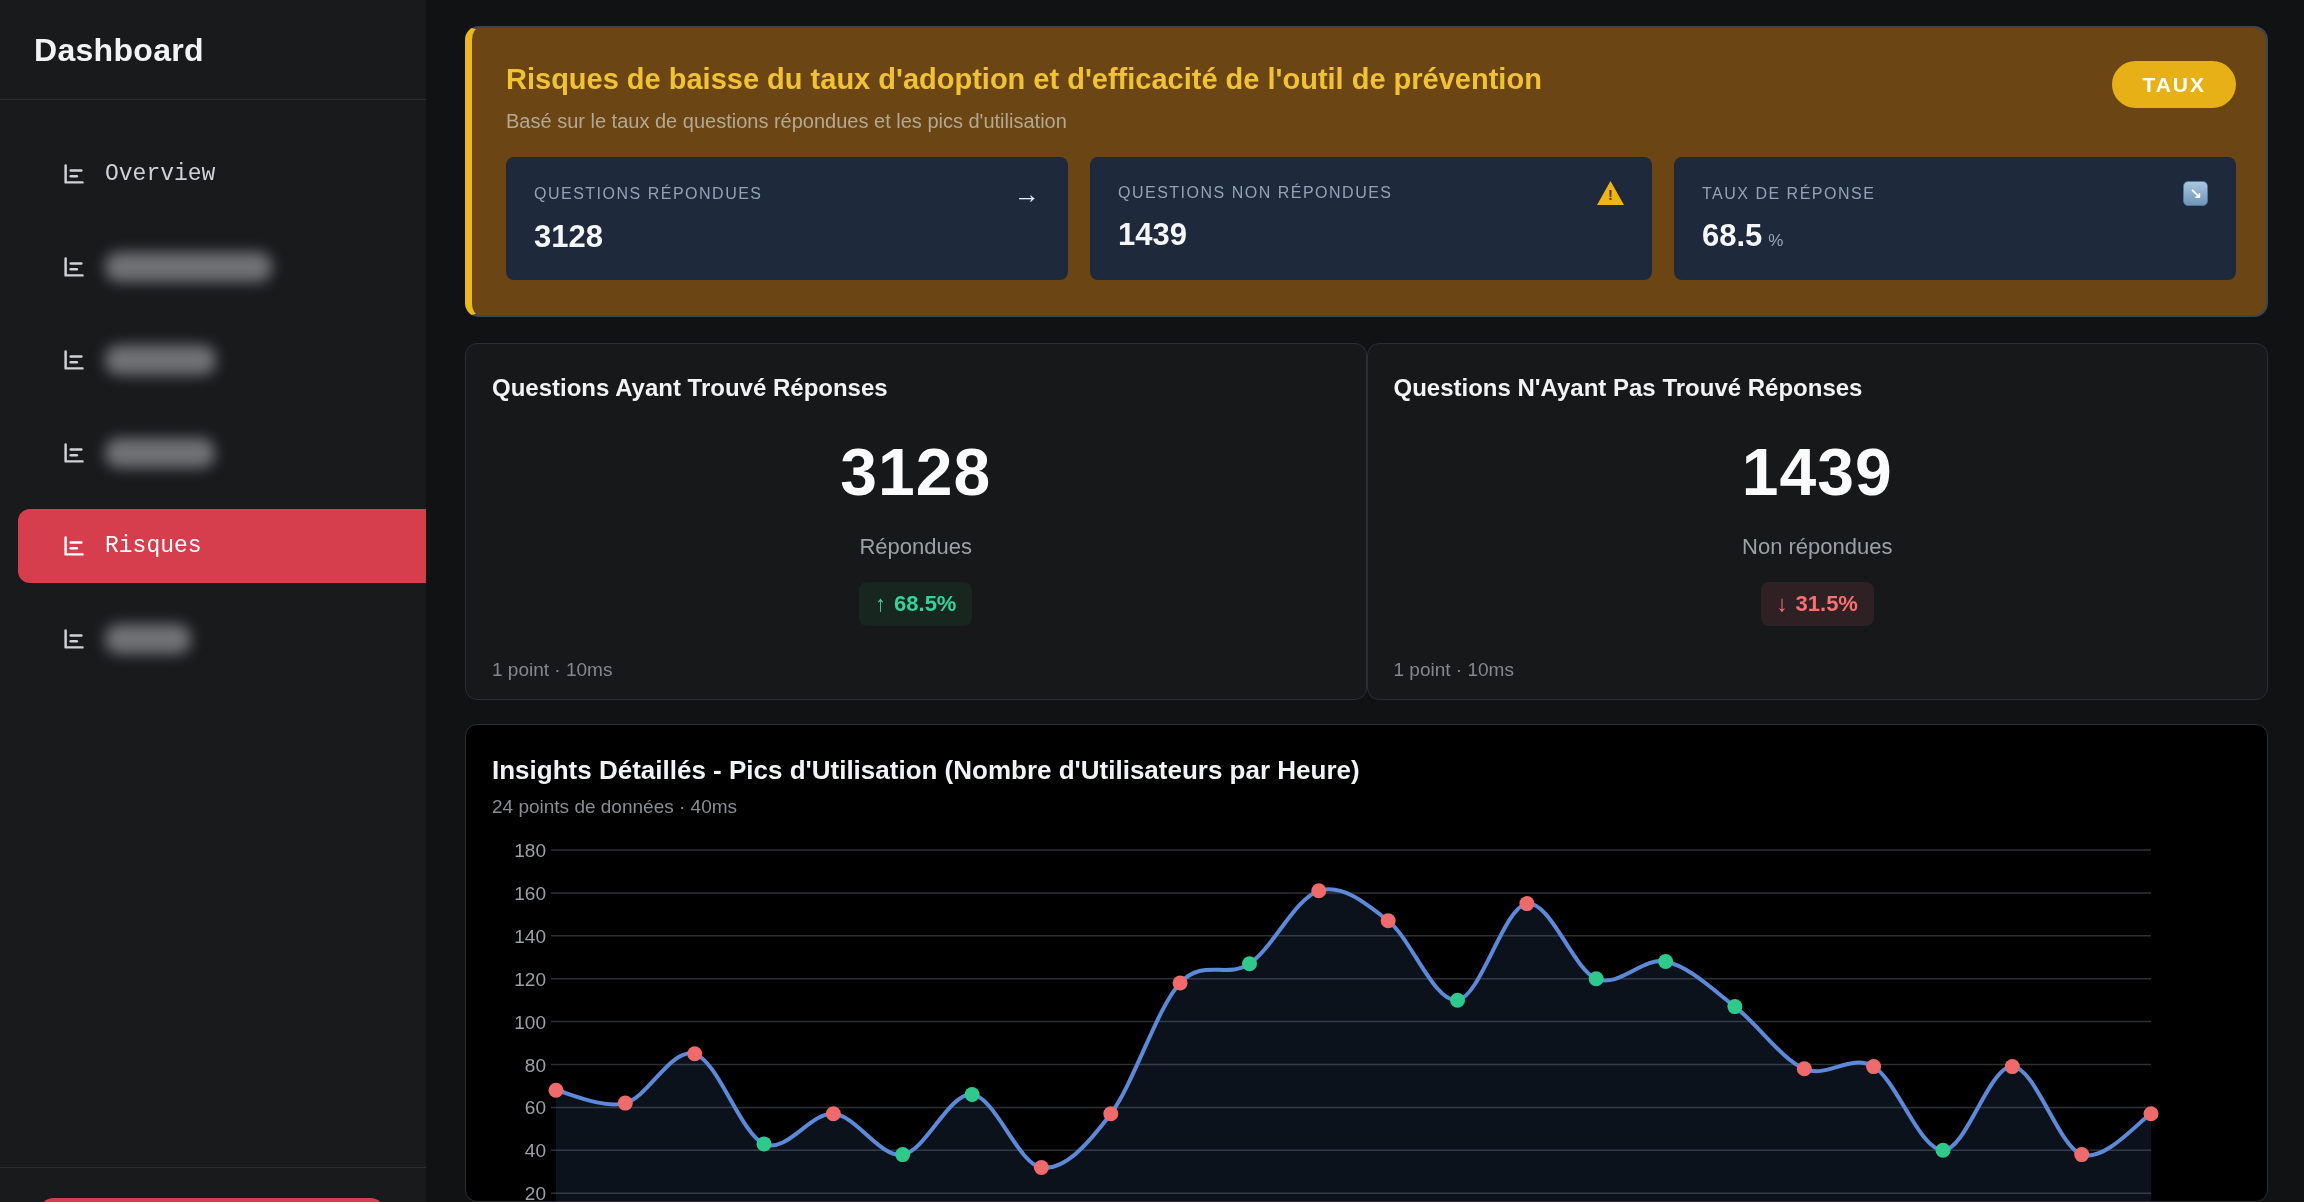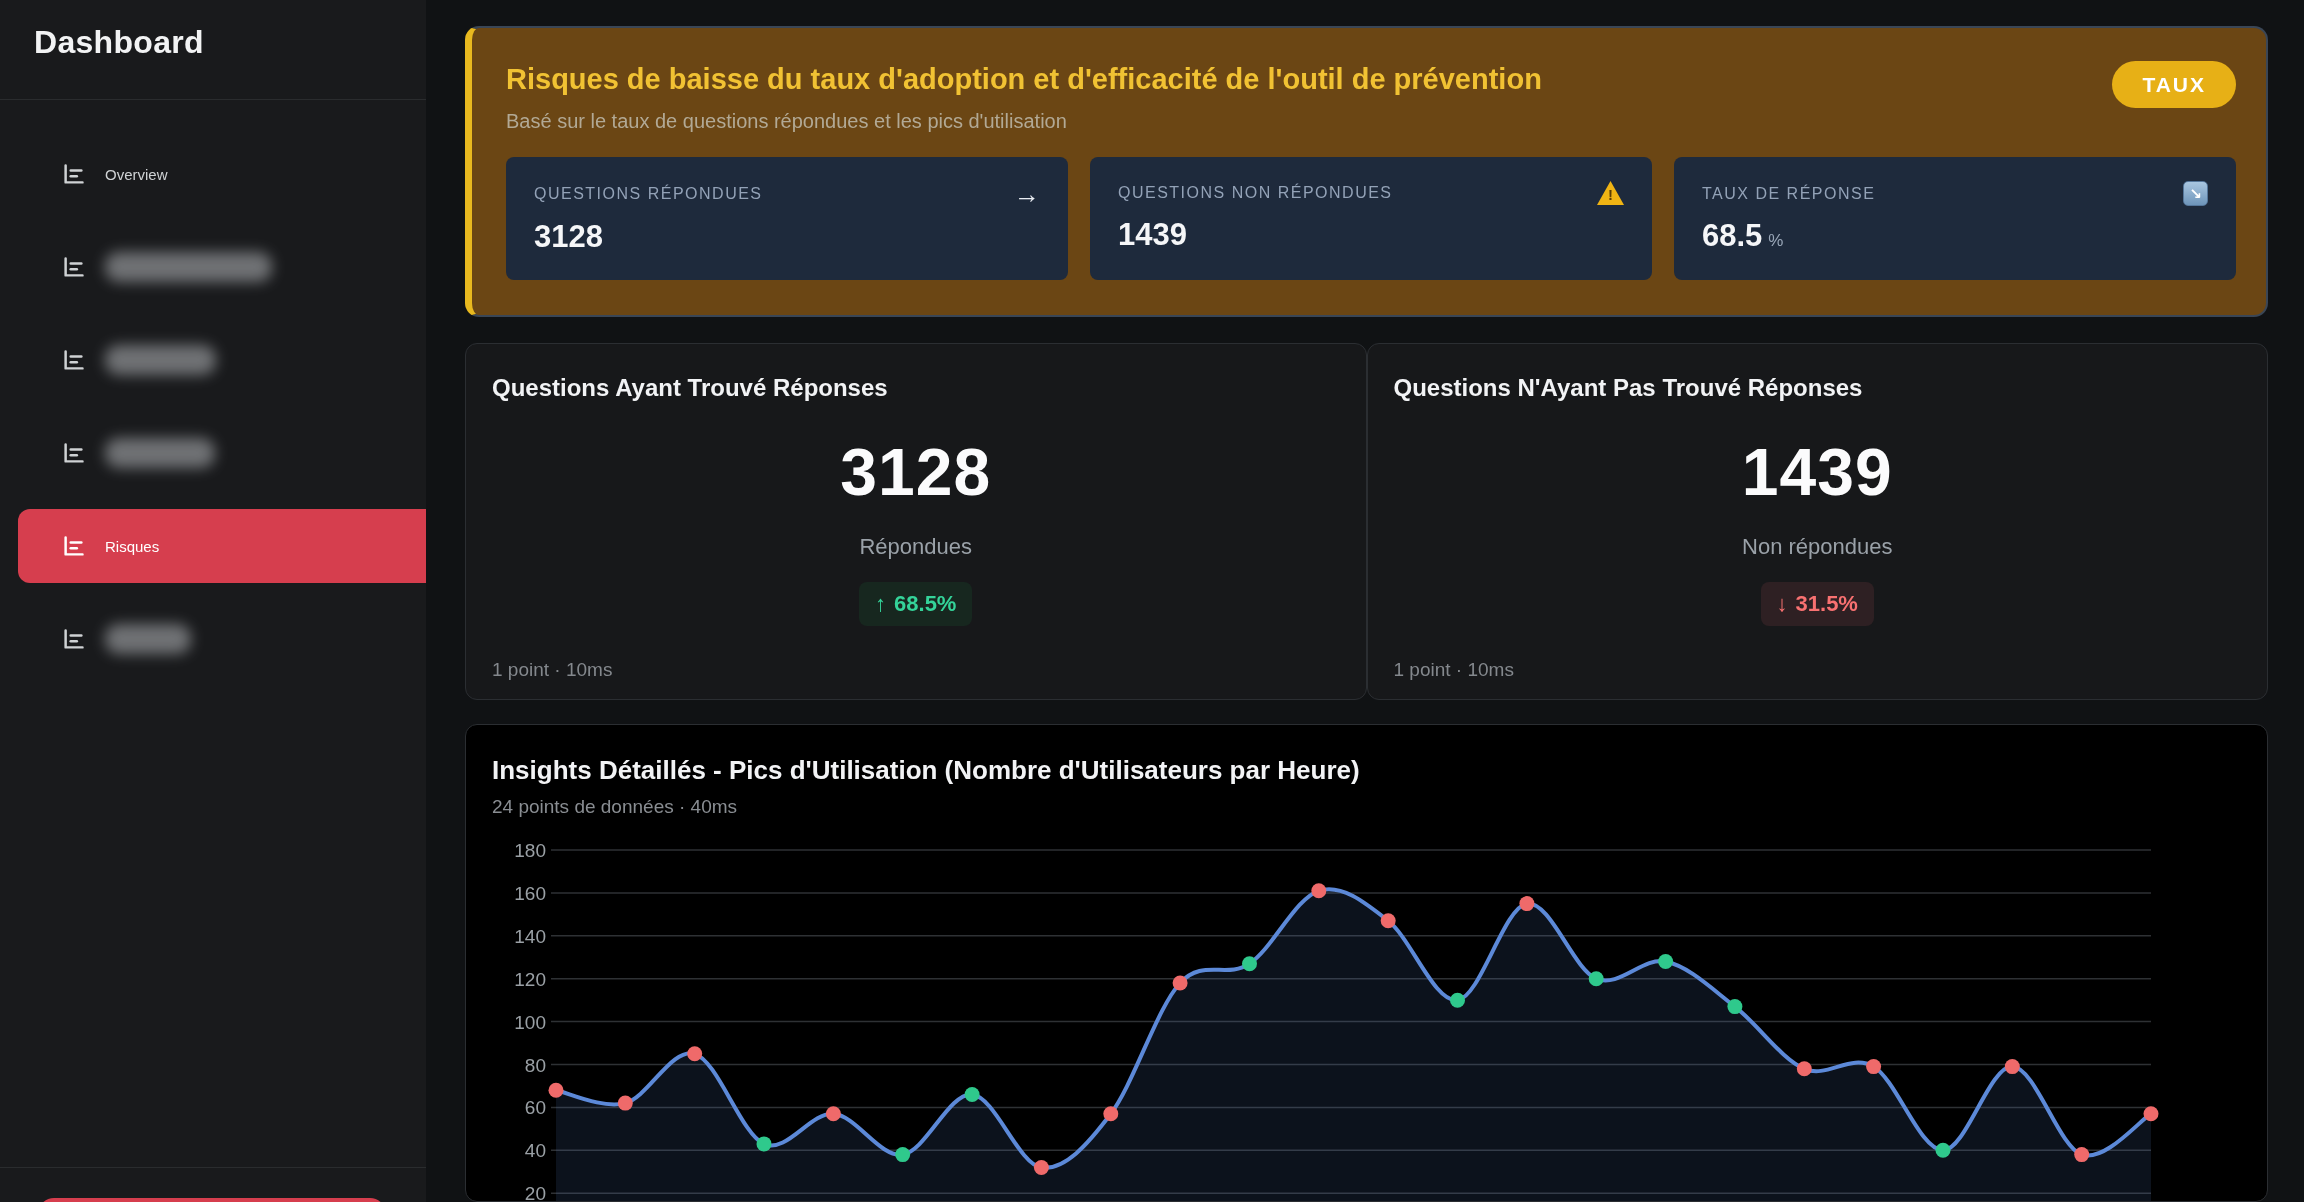--- a/index.html
+++ b/index.html
@@ -10,34 +10,34 @@
     color:#e8eaec;
     position:relative;
   }
 
   
   .sidebar {
     position:absolute; left:0; top:0; width:426px; height:1202px;
     background:#191a1c;
   }
   .sidebar-header {
-    height:100px; padding:24px 0 0 34px;
+    height:100px; padding:32px 0 0 34px;
     border-bottom:1px solid #2a2c2e;
   }
   .sidebar-title { font-size:32px; font-weight:bold; color:#f2f3f4; letter-spacing:.3px; }
   .nav { margin-top:37px; list-style:none; }
   .nav-item {
     height:74px; margin:0 0 19px 18px;
     display:flex; align-items:center; gap:18px;
     padding-left:42px; border-radius:12px 0 0 12px;
     color:#cfd2d4; cursor:pointer;
   }
   .nav-item.active { background:#d63e4e; color:#ffffff; }
   .nav-icon { width:27px; height:27px; flex:0 0 27px; display:block; }
-  .nav-label { font-size:15px; }
+  .nav-label { font-size:23px;font-family:Liberation Mono, monospace; }
   .nav-blur {
     height:30px; border-radius:14px; background:#77797c;
     filter:blur(7px); opacity:.92;
   }
   .sidebar-footer {
     position:absolute; left:0; right:0; top:1167px; height:35px;
     border-top:1px solid #2a2c2e;
   }
   .sidebar-bottom-btn {
     position:absolute; left:38px; top:1198px; width:348px; height:52px;

